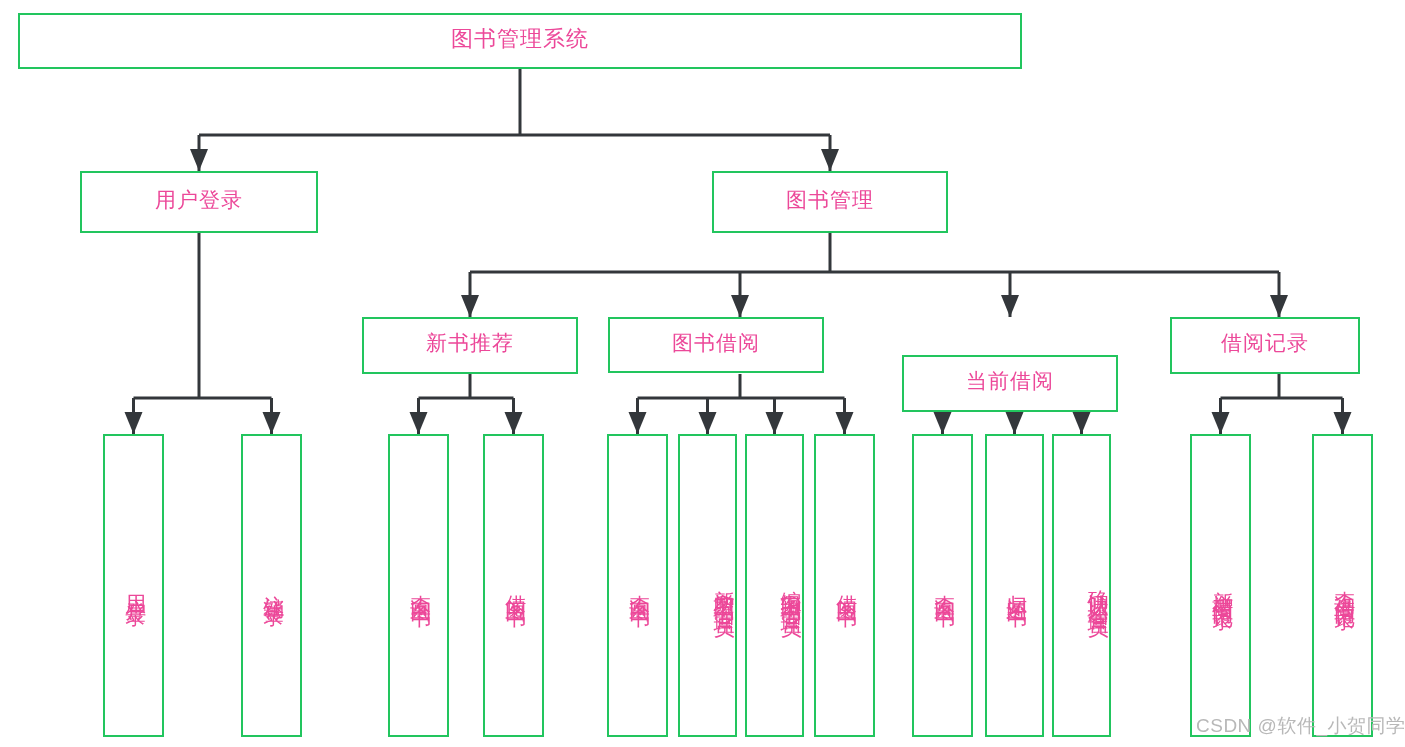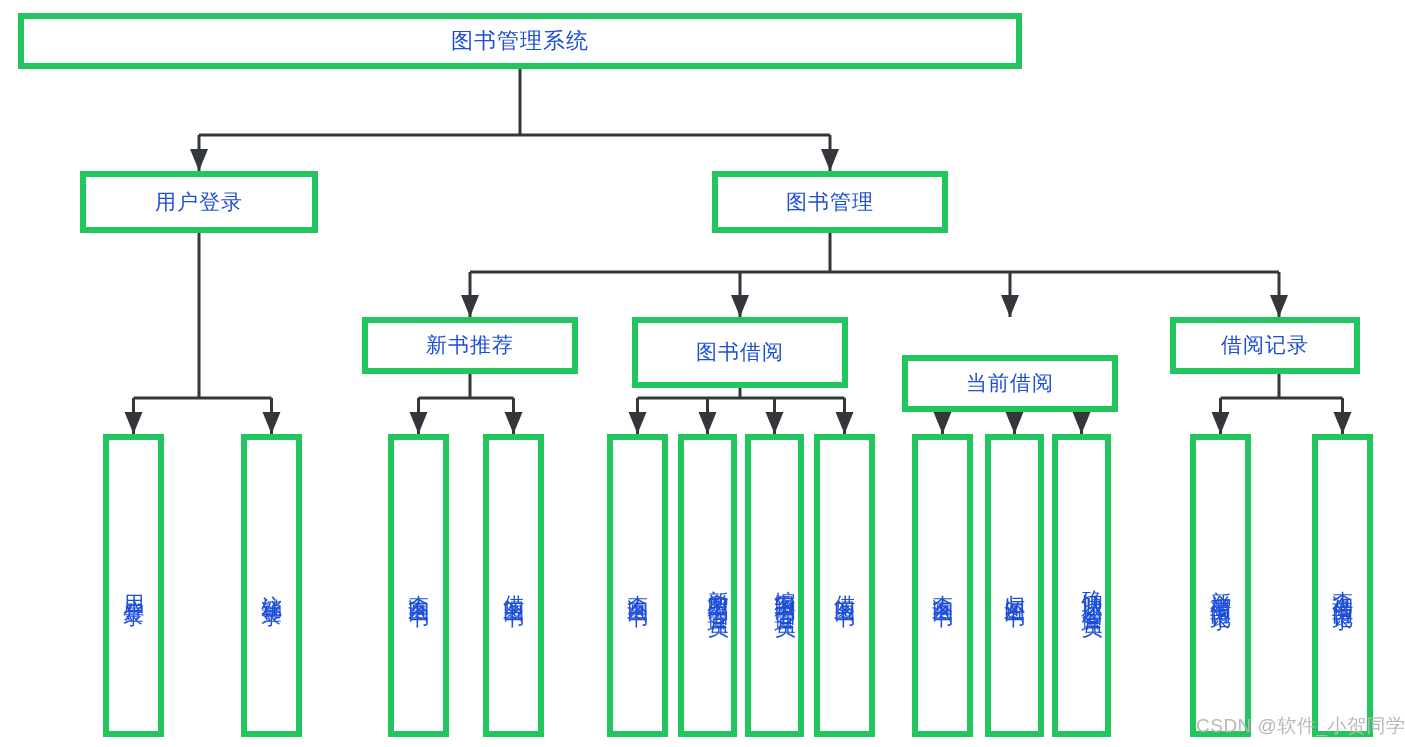--- a/index.html
+++ b/index.html
@@ -20,30 +20,31 @@
   #edges {
     position: absolute;
     left: 0;
     top: 0;
     width: 1405px;
     height: 747px;
   }
   .node {
     position: absolute;
     box-sizing: border-box;
-    border: 6px solid #22c55e;
+    border: 2px solid #22c55e;
     background: #ffffff;
-    color: #1d4ed8;
+    color: #ec4899;
     display: flex;
     align-items: center;
     justify-content: center;
     text-align: center;
     font-size: 21px;
     letter-spacing: 1px;
     line-height: 1.25;
+    font-family: Liberation Mono, monospace;
   }
   .node.vert {
     writing-mode: vertical-rl;
     text-orientation: upright;
     align-items: flex-start;
     justify-content: center;
     padding-top: 10px;
     letter-spacing: 4px;
     font-size: 21px;
   }
@@ -126,21 +127,21 @@
       </div>
       <div class="node " style="left: 80px; top: 171px; width: 238px; height: 62px;">
         <span>用户登录</span>
       </div>
       <div class="node " style="left: 712px; top: 171px; width: 236px; height: 62px;">
         <span>图书管理</span>
       </div>
       <div class="node " style="left: 362px; top: 317px; width: 216px; height: 57px; align-items: center;">
         <span>新书推荐</span>
       </div>
-      <div class="node " style="left: 632px; top: 317px; width: 216px; height: 71px;">
+      <div class="node " style="left: 608px; top: 317px; width: 216px; height: 56px;">
         <span>图书借阅</span>
       </div>
       <div class="node " style="left: 902px; top: 317px; width: 216px; height: 57px; margin-top: 38px;">
         <span>当前借阅</span>
       </div>
       <div class="node " style="left: 1170px; top: 317px; width: 190px; height: 57px;">
         <span>借阅记录</span>
       </div>
       <div class="node vert mid" style="left: 103px; top: 434px; width: 61px; height: 303px;">
         <span>用户登录</span>

